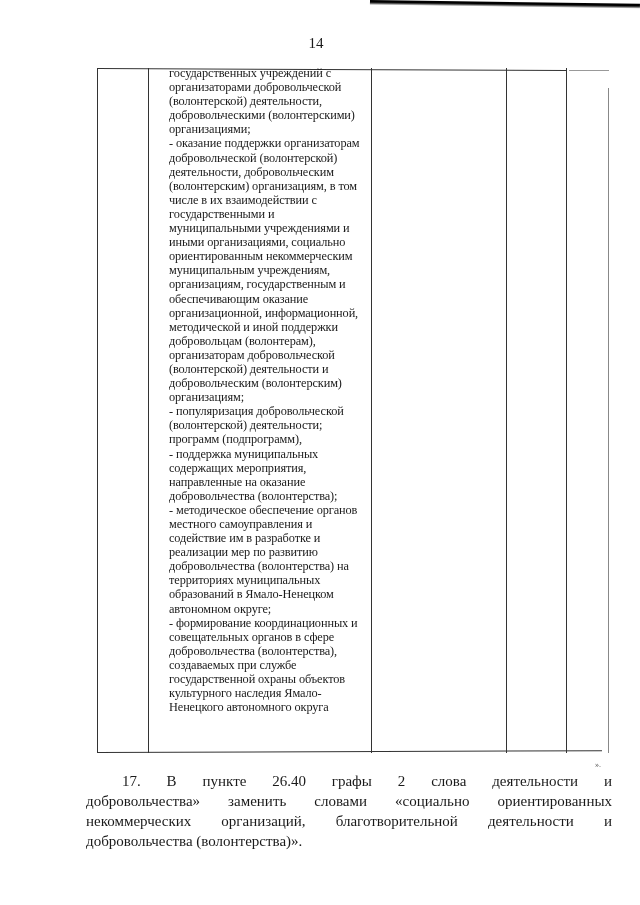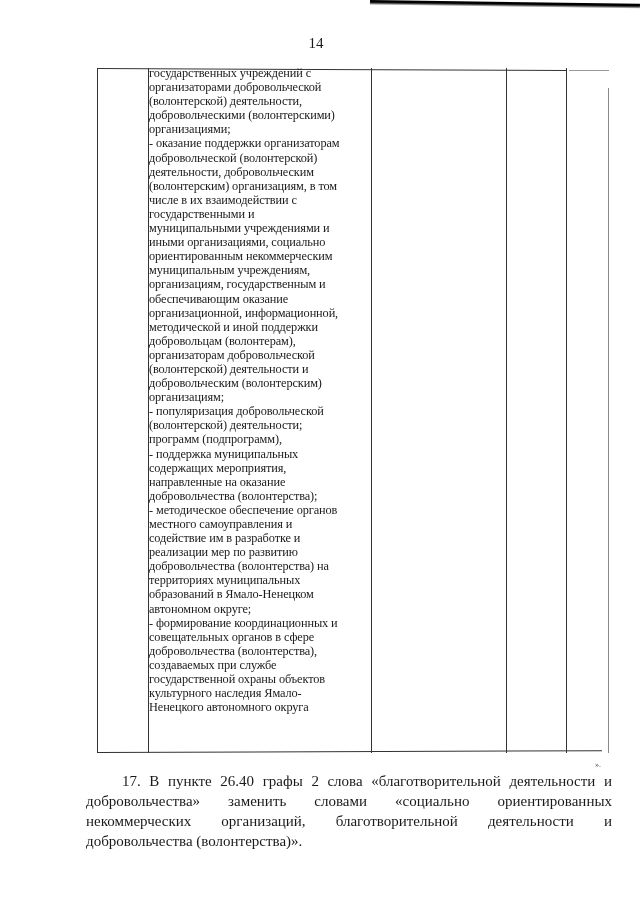--- a/index.html
+++ b/index.html
@@ -56,20 +56,21 @@
     left: 149px;
     top: 66px;
     width: 222px;
     font-size: 12.3px;
     line-height: 14.1px;
     letter-spacing: -0.1px;
   }
   .cell-text .line {
     display: block;
     white-space: nowrap;
+    margin-left: 20px;
   }
   .closing-mark {
     position: absolute;
     left: 595px;
     top: 760px;
     font-size: 8px;
     color: #555;
   }
   .body-para {
     position: absolute;
@@ -166,21 +167,20 @@
 
 <div class="body-para" id="body-para">
     <div class="pline first">
       <span>17.</span>
       <span>В</span>
       <span>пункте</span>
       <span>26.40</span>
       <span>графы</span>
       <span>2</span>
       <span>слова</span>
-      <span>«благотворительной</span>
       <span>деятельности</span>
       <span>и</span>
     </div>
     <div class="pline">
       <span>добровольчества»</span>
       <span>заменить</span>
       <span>словами</span>
       <span>«социально</span>
       <span>ориентированных</span>
     </div>

